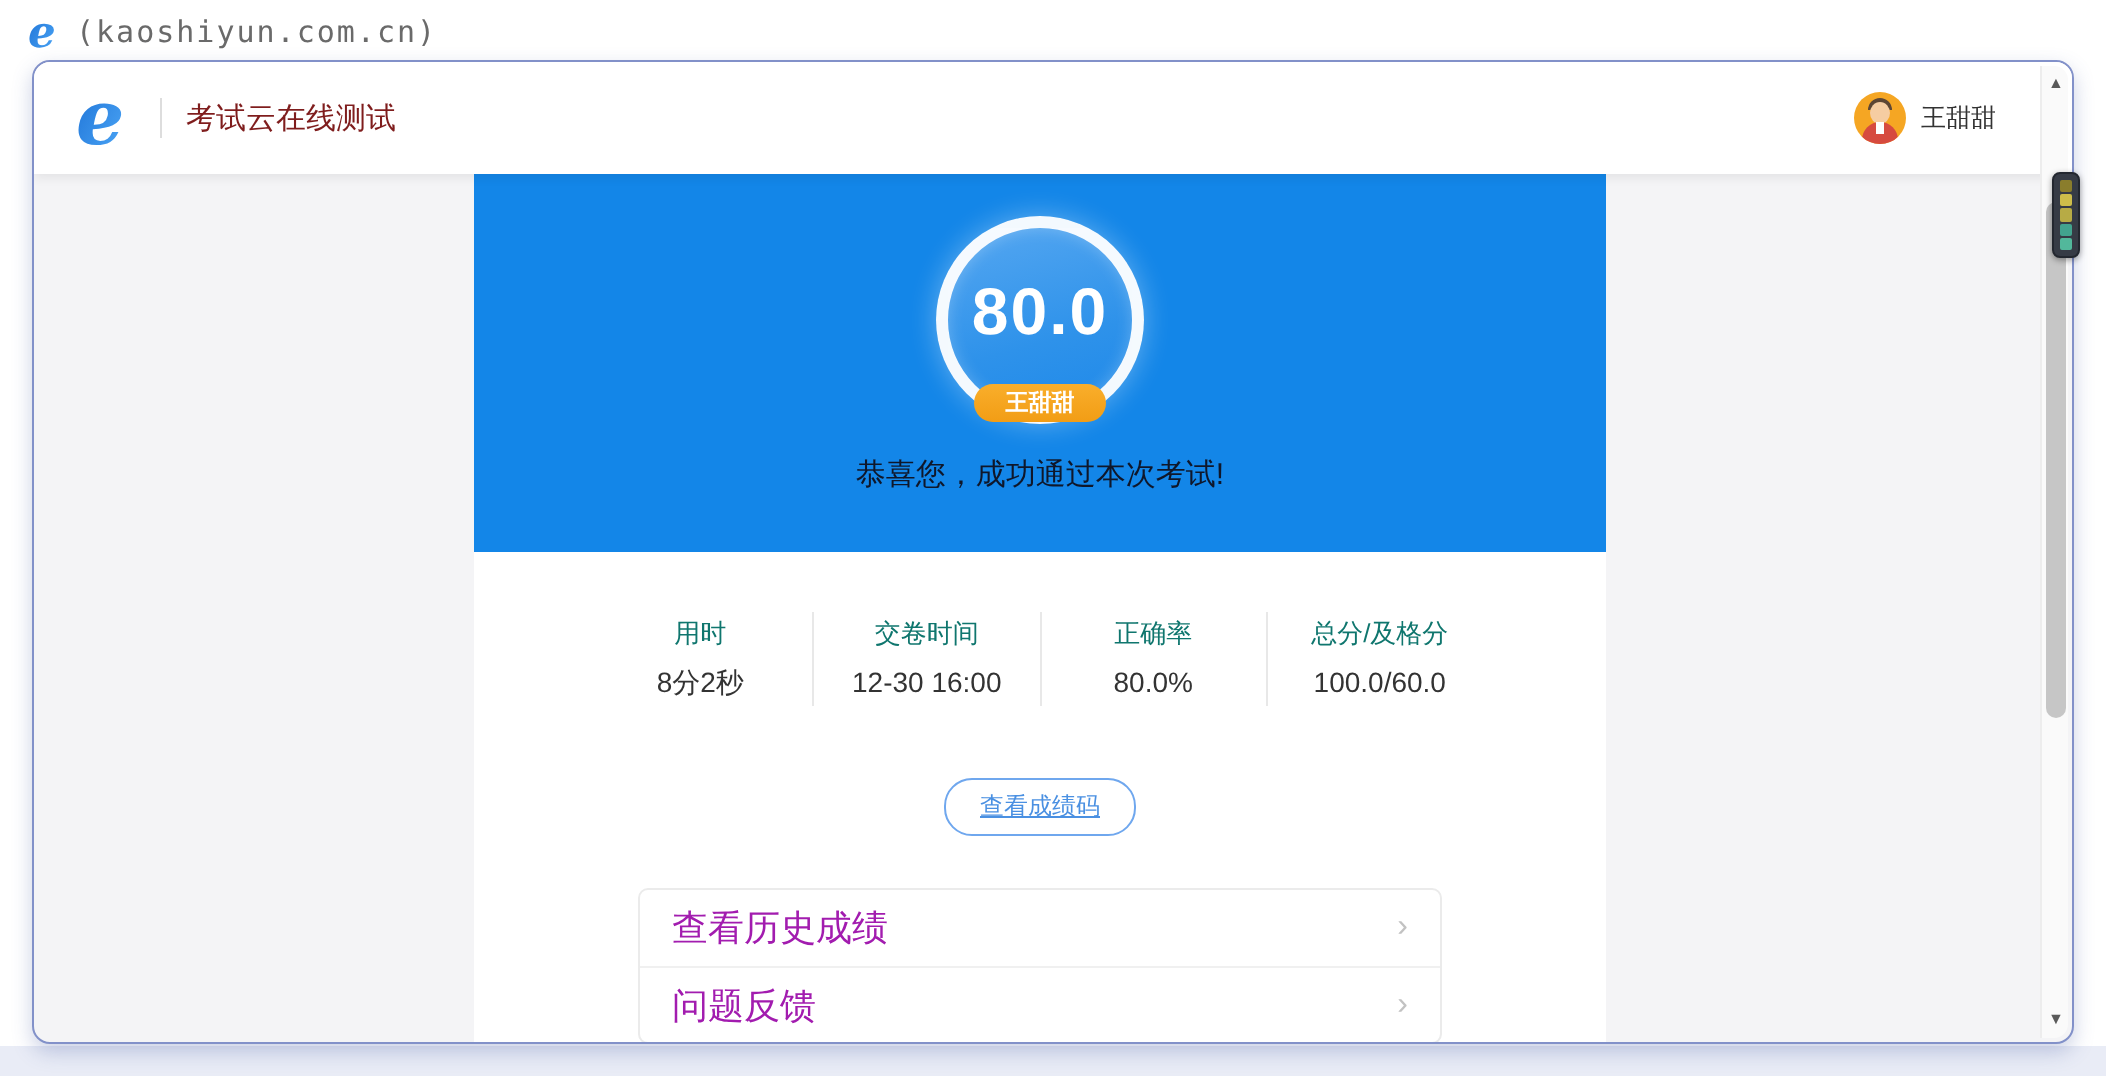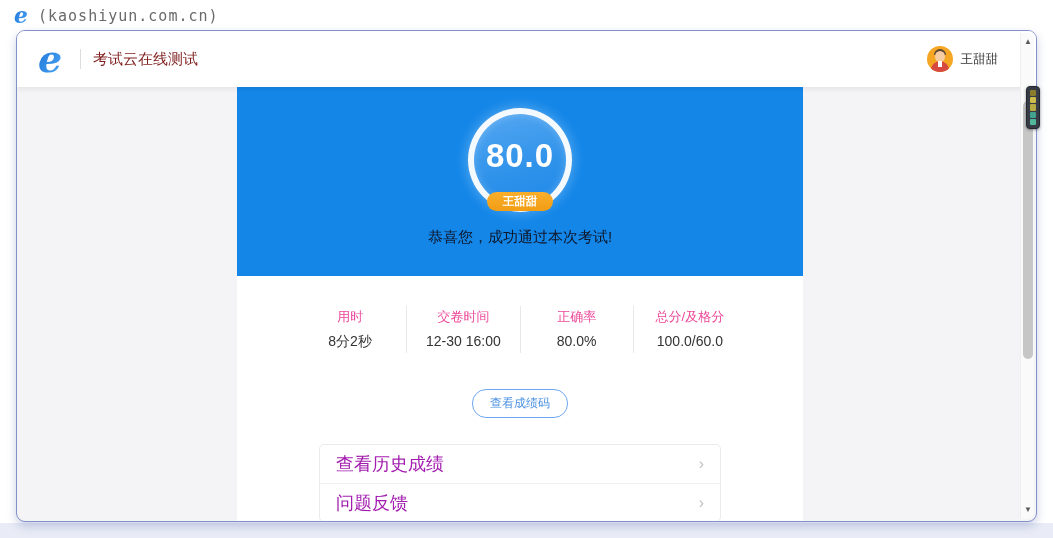--- a/index.html
+++ b/index.html
@@ -90,29 +90,29 @@
     text-align:center; color:#0f172a; font-size:15px;
   }
   
   .stats-row {
     width:452px; margin:30px auto 0; display:flex;
   }
   .stat-cell {
     flex:1; text-align:center; padding:2px 0;
   }
   .stat-cell:not(:last-child){ border-right:1px solid #e8e8e8; }
-  .stat-label { font-size:13px; color:#ec4899; margin-bottom:7px; }
+  .stat-label { font-size:13px; color:#0f766e; margin-bottom:7px; }
   .stat-value { font-size:14px; color:#333333; }
   
   .score-code-wrap { text-align:center; margin-top:36px; }
   .score-code-btn {
     display:inline-block; padding:5px 17px;
     border:1px solid #6fa7ee; border-radius:14px;
     background:#ffffff; color:#4a90e2; font-size:12px;
-    cursor:pointer; font-family:"Liberation Sans", sans-serif;
+    cursor:pointer; font-family:"Liberation Sans", sans-serif;text-decoration:underline;
   }
   
   .link-list {
     margin:26px 82px 0;
     border:1px solid #ebebeb; border-radius:5px; background:#ffffff;
   }
   .link-row {
     height:38px; display:flex; align-items:center; padding:0 16px;
     cursor:pointer;
   }

